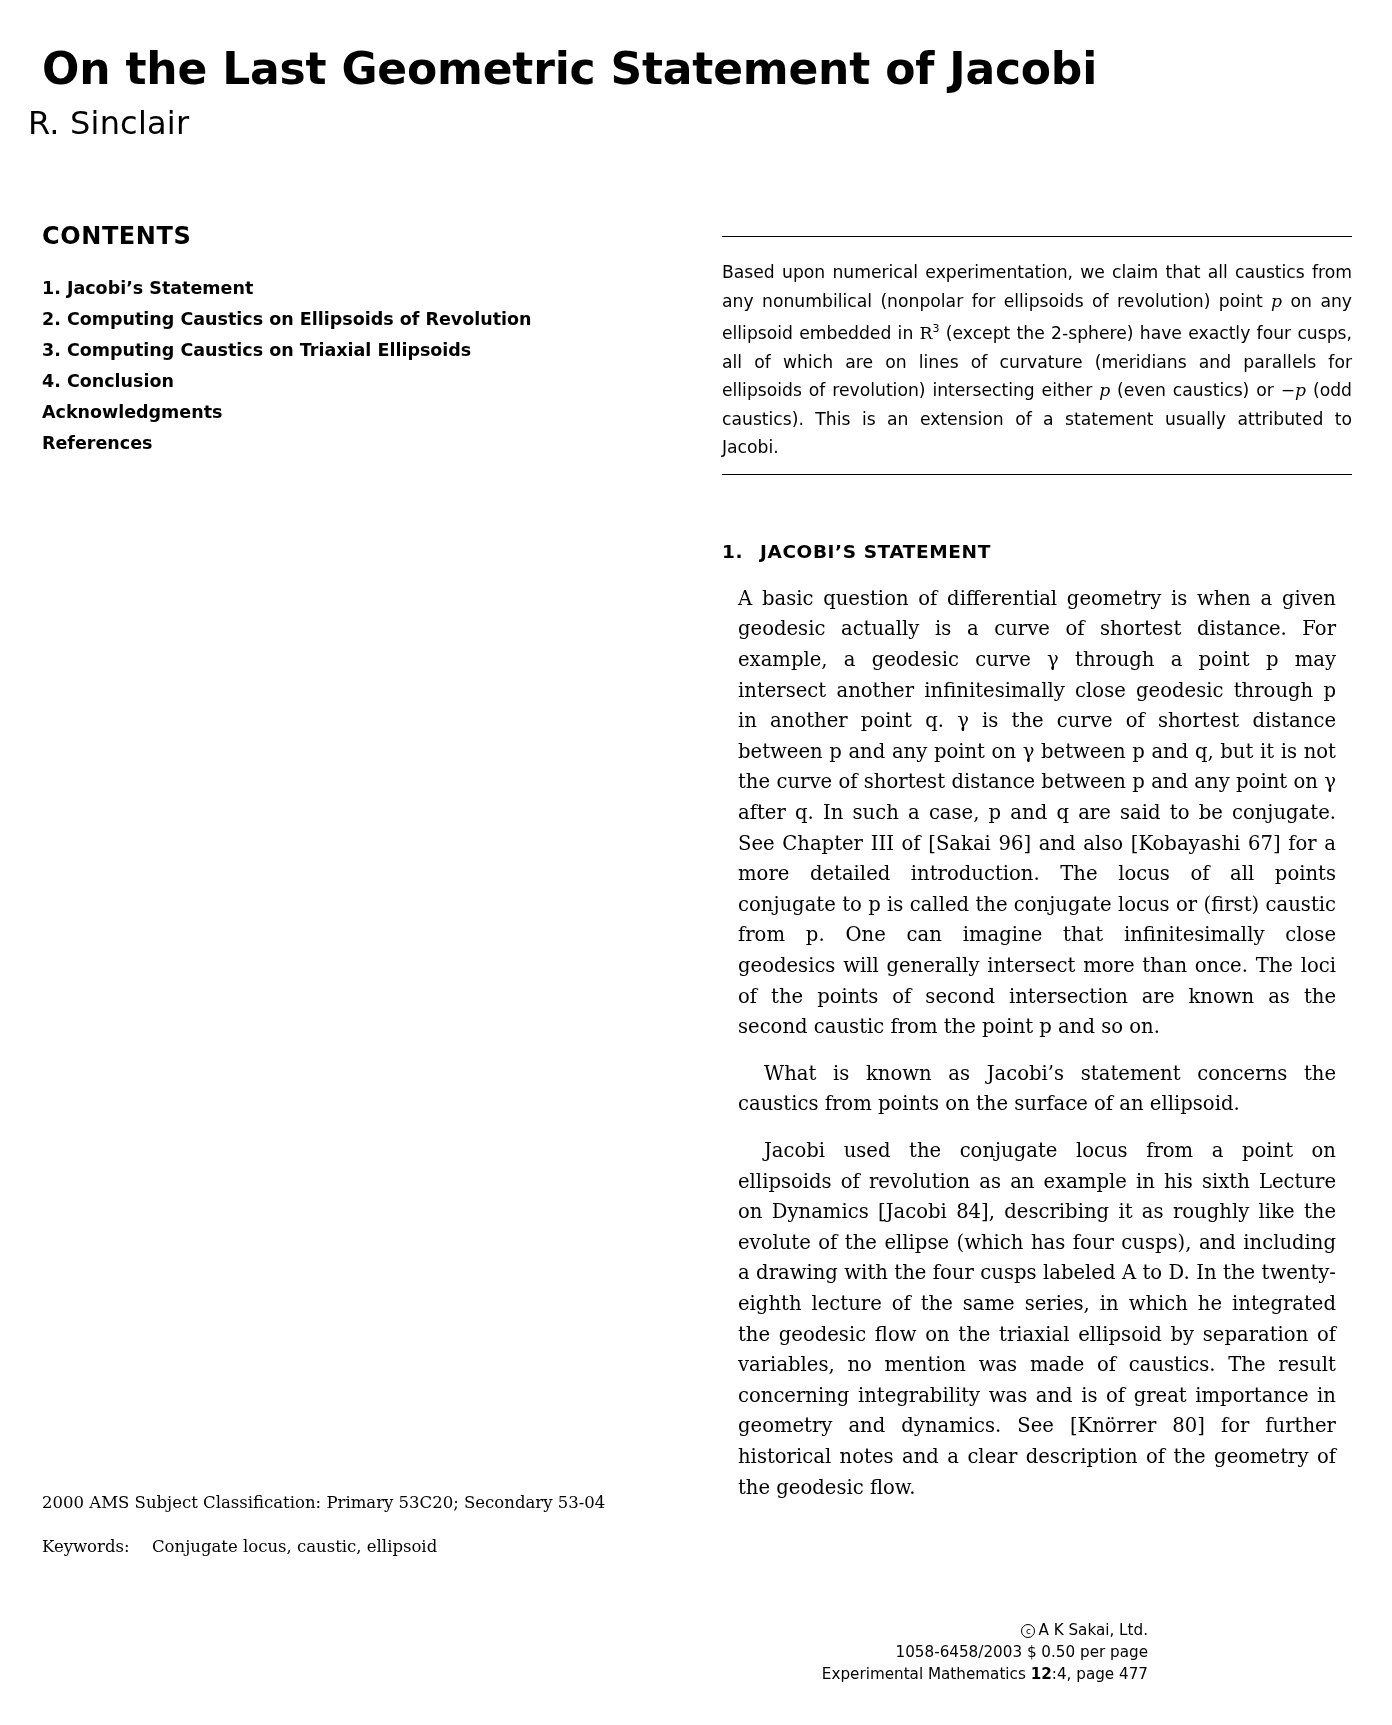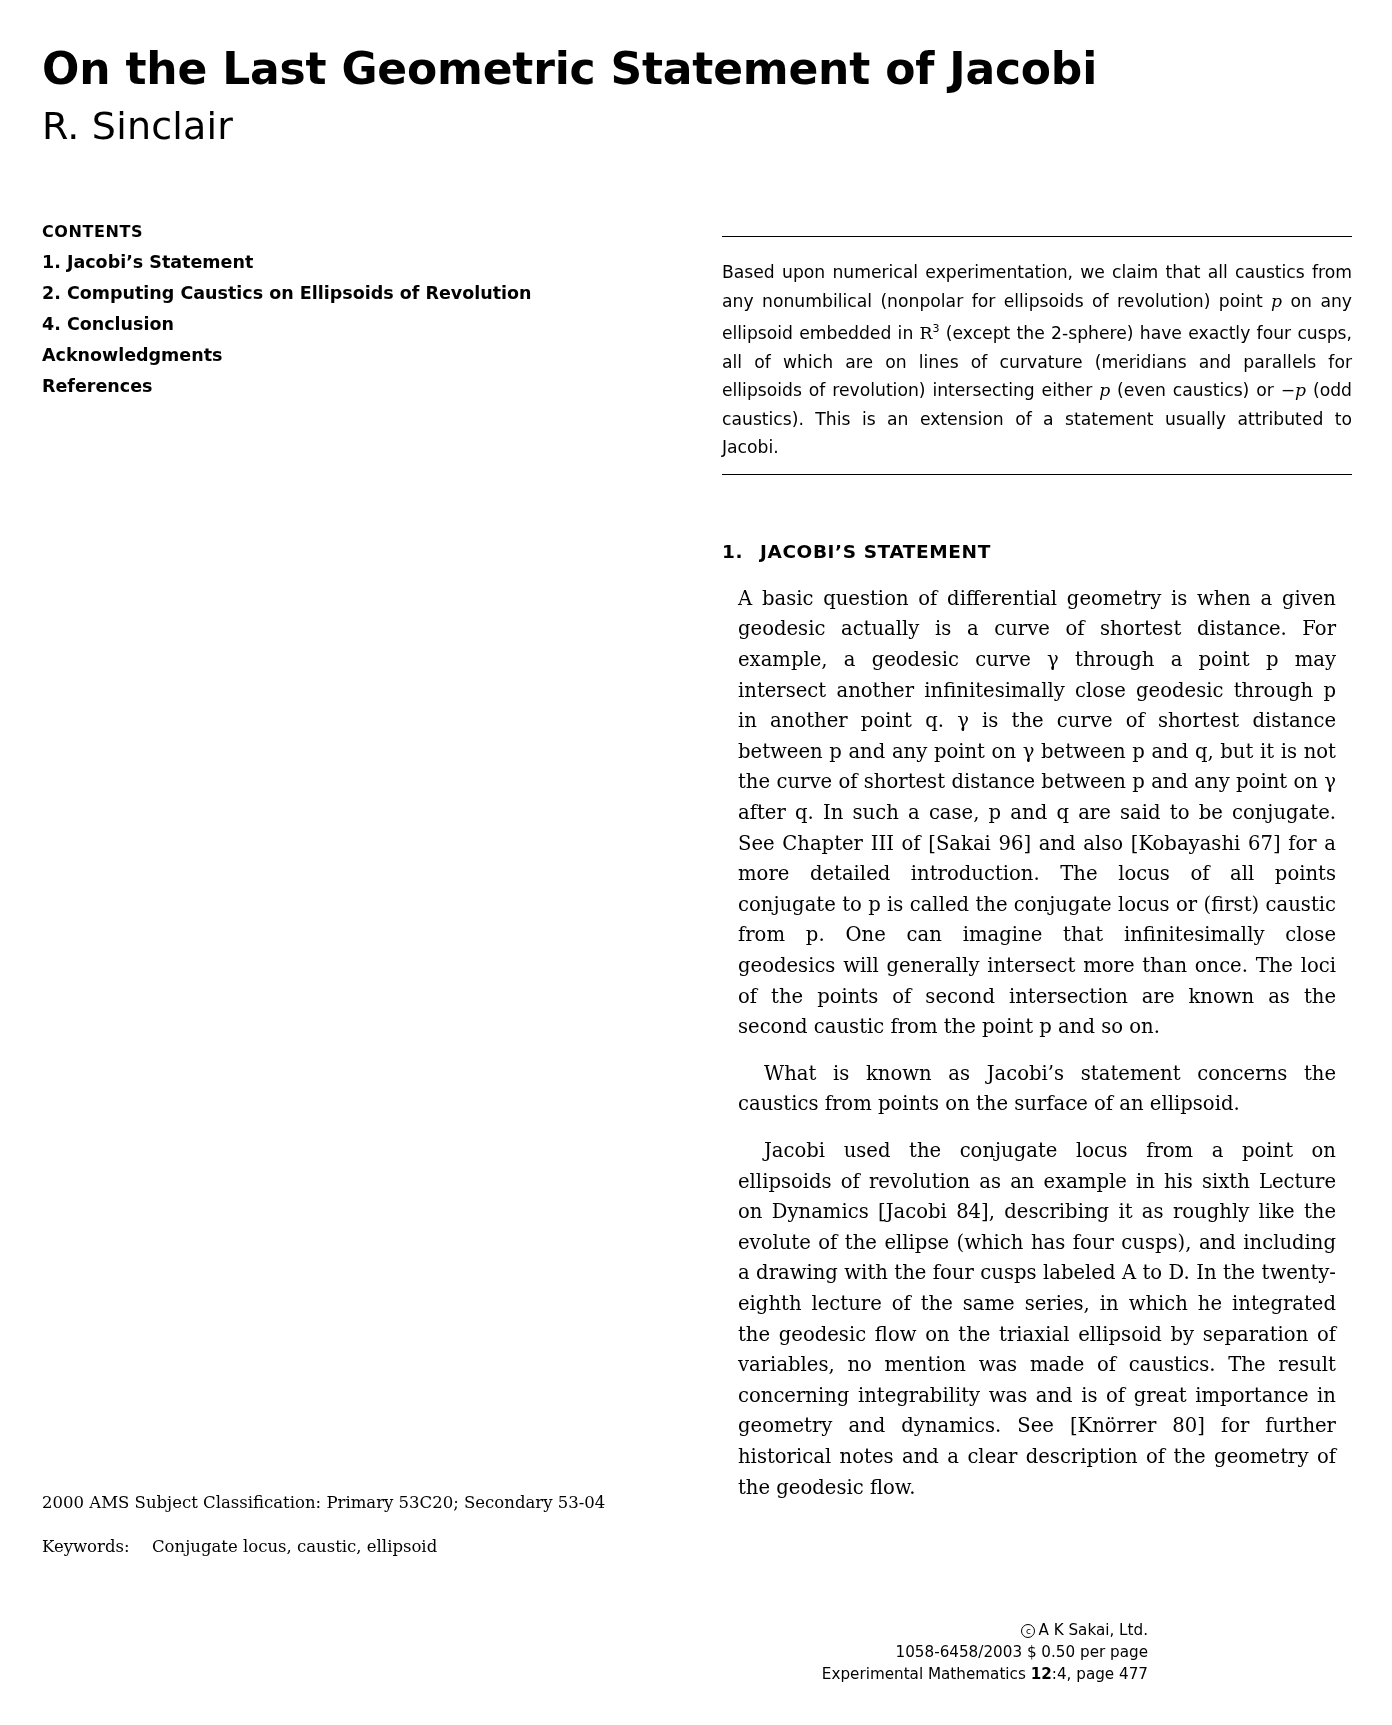--- a/index.html
+++ b/index.html
@@ -29,41 +29,41 @@
     top: 14px;
     width: 1250px;
     font-family: "DejaVu Sans", sans-serif;
     font-weight: bold;
     font-size: 44px;
     line-height: 52px;
     letter-spacing: -0.2px;
   }
   .author {
     position: absolute;
-    left: 42px;
+    left: 28px;
     top: 104px;
     font-family: "DejaVu Sans", sans-serif;
-    font-size: 38px;
+    font-size: 32px;
     font-weight: 400;
     letter-spacing: 0.2px;
   }
 
   
   .left-col {
     position: absolute;
     left: 42px;
     top: 222px;
     width: 560px;
   }
   .contents-heading {
     font-family: "DejaVu Sans", sans-serif;
     font-weight: bold;
-    font-size: 16px;
+    font-size: 24px;
     letter-spacing: 0.6px;
-    margin-bottom: 6px;
+    margin-bottom: 23px;
   }
   .contents-list {
     list-style: none;
     margin: 0;
     padding: 0;
   }
   .contents-list li {
     font-family: "DejaVu Sans", sans-serif;
     font-weight: bold;
     font-size: 17.5px;
@@ -178,20 +178,21 @@
 <div class="page">
 
   <h1 class="title">On the Last Geometric Statement of Jacobi</h1>
   <div class="author">R. Sinclair</div>
 
   <div class="left-col">
     <div class="contents-heading">CONTENTS</div>
     <ul class="contents-list">
       <li>1. Jacobi’s Statement</li>
       <li>2. Computing Caustics on Ellipsoids of Revolution</li>
+      <li>3. Computing Caustics on Triaxial Ellipsoids</li>
       <li>4. Conclusion</li>
       <li>Acknowledgments</li>
       <li>References</li>
     </ul>
   </div>
 
   <div class="meta">
     <div class="ams">2000 AMS Subject Classification: Primary 53C20; Secondary 53-04</div>
     <div>
       <span class="kw-label">Keywords:</span><span>Conjugate locus, caustic, ellipsoid</span>

